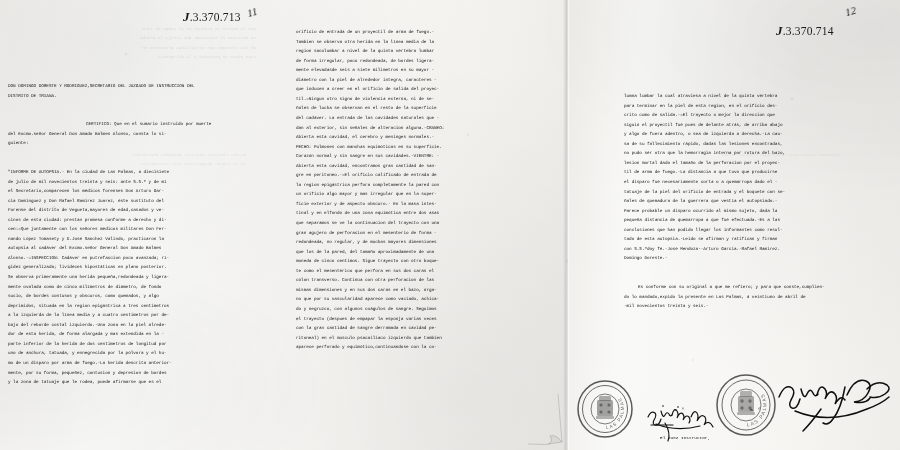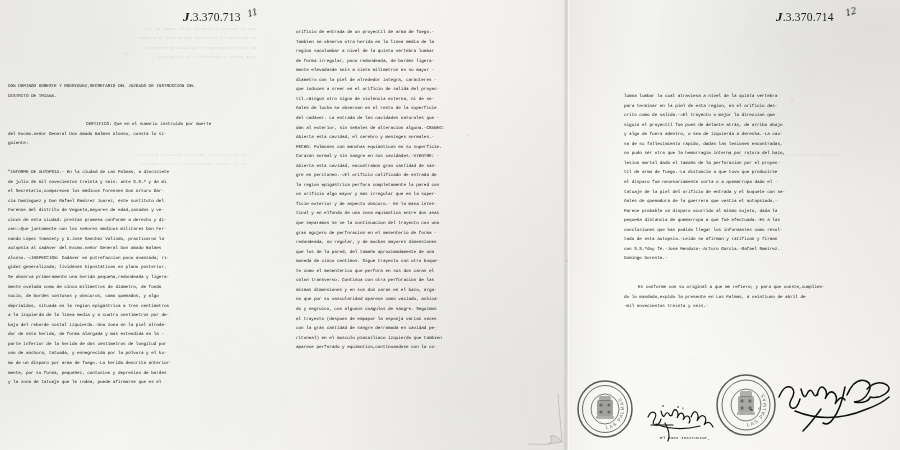--- a/index.html
+++ b/index.html
@@ -67,21 +67,21 @@
     color: #1b1b1b;
     white-space: nowrap;
     filter: blur(.12px);
   }
   .folio .j {
     font-weight: bold;
     font-size: 13px;
     font-style: italic;
   }
   .folio-left  { left: 183px; top: 9px; }
-  .folio-right { left: 776px; top: 9px; }
+  .folio-right { left: 776px; top: 23px; }
   .hand {
     position: absolute;
     font-family: "Liberation Serif", "DejaVu Serif", serif;
     font-style: italic;
     font-size: 11px;
     color: #232323;
     transform: rotate(-16deg);
     filter: blur(.15px);
   }
   .hand-left  { left: 247px; top: 6px; }

